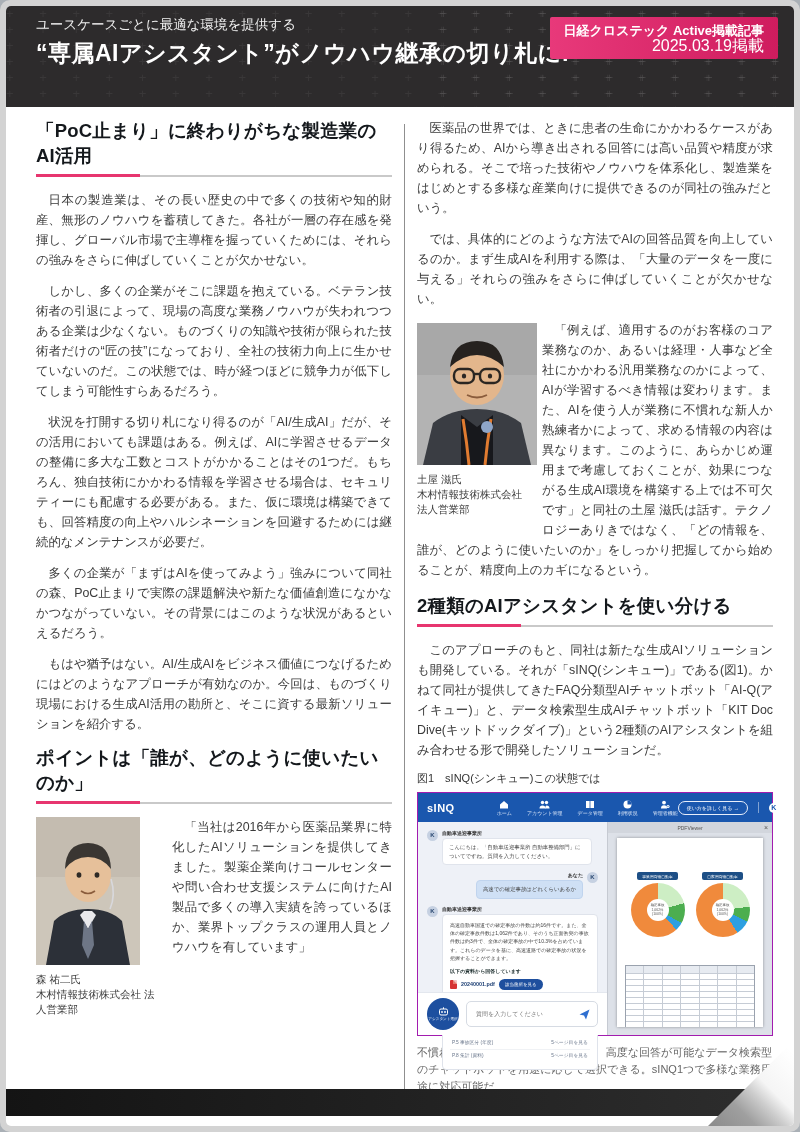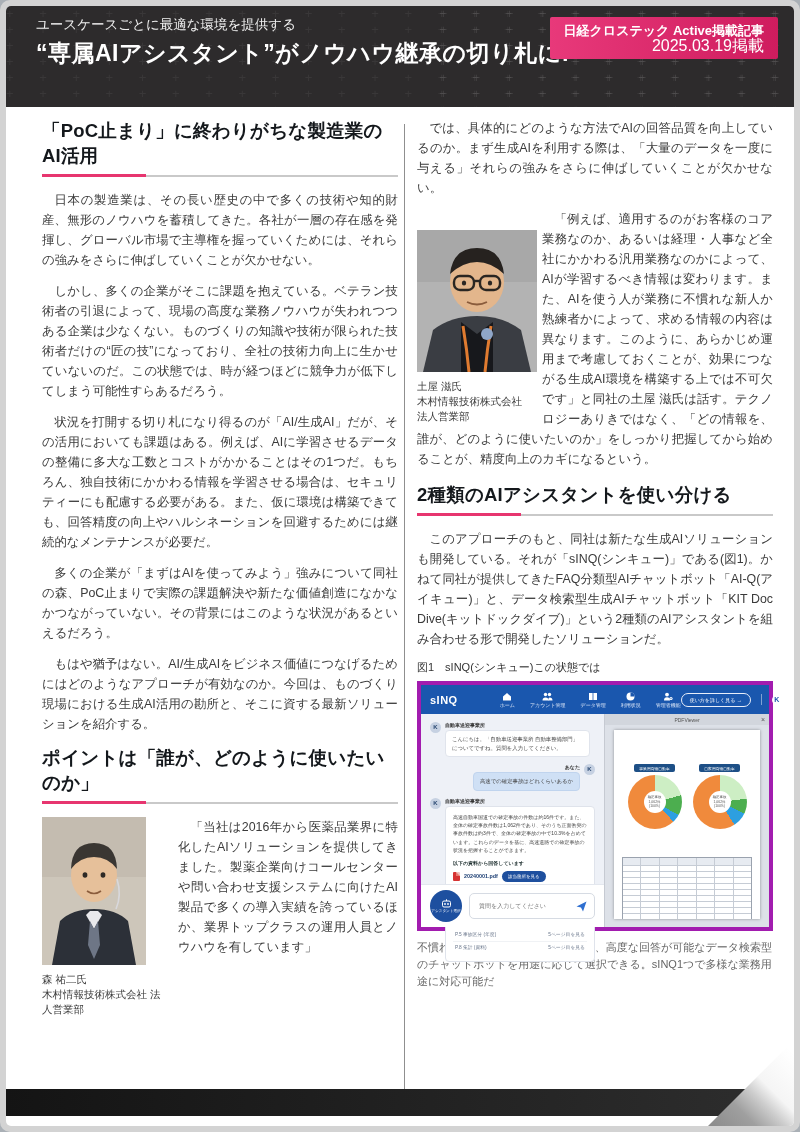--- a/index.html
+++ b/index.html
@@ -15,38 +15,38 @@
   .h-title{position:absolute;left:30px;color:#fff;font-weight:bold;font-size:23px;letter-spacing:.5px;}
   .h-title.l1{top:32px;}
   .h-title.l2{top:64px;}
   .badge{position:absolute;top:11px;right:16px;background:linear-gradient(90deg,#e8397a,#cf1c5e);
     color:#fff;text-align:center;padding:6px 14px 7px;border-radius:2px;}
   .badge .b1{font-size:13px;font-weight:bold;line-height:16px;}
   .badge .b2{font-size:16px;line-height:13px;text-align:right;}
 
   
   .col{position:absolute;top:112px;width:356px;}
-  .col.left{left:36px;}
+  .col.left{left:30px;}
   .col.right{left:411px;}
   .divider{position:absolute;left:398px;top:118px;height:968px;width:1px;background:#8f8f8f;}
 
   h2.sec{font-size:18.5px;color:#14181c;margin:0 0 13px;padding-bottom:7px;border-bottom:2px solid #c9c9c9;position:relative;letter-spacing:.2px;}
   h2.sec::after{content:"";position:absolute;left:0;bottom:-2px;width:104px;height:3px;background:#e7356f;}
   p.body{font-size:12.4px;line-height:20px;color:#3a3a3a;margin:0 0 11px;text-indent:1em;text-align:justify;}
 
   
   .profile-flex{display:flex;gap:12px;margin-top:4px;}
   .photo{background:#cfc8bd;overflow:hidden;flex:none;}
   .photo svg{display:block;}
   .pcaption{font-size:10.5px;color:#3d3d3d;line-height:15px;margin-top:7px;}
-  .float-profile{float:left;width:112px;margin:21px 13px 4px 0;}
+  .float-profile{float:left;width:112px;margin:3px 13px 4px 0;}
 
   
   .fig-label{font-size:11px;color:#333;margin:0 0 6px;}
-  .figure{border:4px solid #a21caf;height:242px;display:flex;flex-direction:column;background:#eef1f7;}
+  .figure{border:1px solid #a21caf;height:242px;display:flex;flex-direction:column;background:#eef1f7;}
   .f-nav{height:29px;background:#1a57ae;display:flex;align-items:center;padding:0 9px;flex:none;}
   .f-logo{color:#fff;font-weight:bold;font-size:11px;letter-spacing:.5px;}
   .f-navitems{display:flex;gap:15px;margin-left:42px;}
   .f-navitem{display:flex;flex-direction:column;align-items:center;gap:1px;cursor:pointer;}
   .f-navitem svg{display:block;}
   .f-navlabel{font-size:5px;color:#d9e5f7;white-space:nowrap;}
   .f-cta{margin-left:auto;border:1px solid #e8eefa;border-radius:9px;color:#fff;font-size:5px;padding:3px 8px;white-space:nowrap;}
   .f-user{display:flex;align-items:center;gap:4px;margin-left:10px;padding-left:10px;border-left:1px solid rgba(255,255,255,.45);}
   .f-avatar{width:10px;height:10px;border-radius:50%;background:#fff;color:#1a57ae;font-size:7px;line-height:10px;text-align:center;font-weight:bold;}
   .f-username{color:#fff;font-size:8px;white-space:nowrap;}
@@ -150,20 +150,21 @@
           <div class="pcaption">
             <div>森 祐二氏</div>
             <div>木村情報技術株式会社 法人営業部</div>
           </div>
         </div>
         <p class="body" style="flex:1;margin:0;">「当社は2016年から医薬品業界に特化したAIソリューションを提供してきました。製薬企業向けコールセンターや問い合わせ支援システムに向けたAI製品で多くの導入実績を誇っているほか、業界トップクラスの運用人員とノウハウを有しています」</p>
       </div>
     </div>
 
     <div class="col right">
+      <p class="body">医薬品の世界では、ときに患者の生命にかかわるケースがあり得るため、AIから導き出される回答には高い品質や精度が求められる。そこで培った技術やノウハウを体系化し、製造業をはじめとする多様な産業向けに提供できるのが同社の強みだという。</p>
       <p class="body">では、具体的にどのような方法でAIの回答品質を向上しているのか。まず生成AIを利用する際は、「大量のデータを一度に与える」それらの強みをさらに伸ばしていくことが欠かせない。</p>
 
       <div>
         <div class="float-profile">
           <div class="photo" style="width:120px;height:142px;background:#b5b5b5;">
             <svg width="120" height="142" viewBox="0 0 120 142">
               <rect width="120" height="142" fill="#b3b3b3"></rect>
               <rect x="0" y="0" width="120" height="52" fill="#a8a8a8"></rect>
               <path d="M6 142 L16 100 Q34 86 60 86 Q86 86 104 100 L114 142 Z" fill="#3a3d43"></path>
               <path d="M44 92 L60 104 L76 92 L76 142 L44 142 Z" fill="#17181c"></path>

